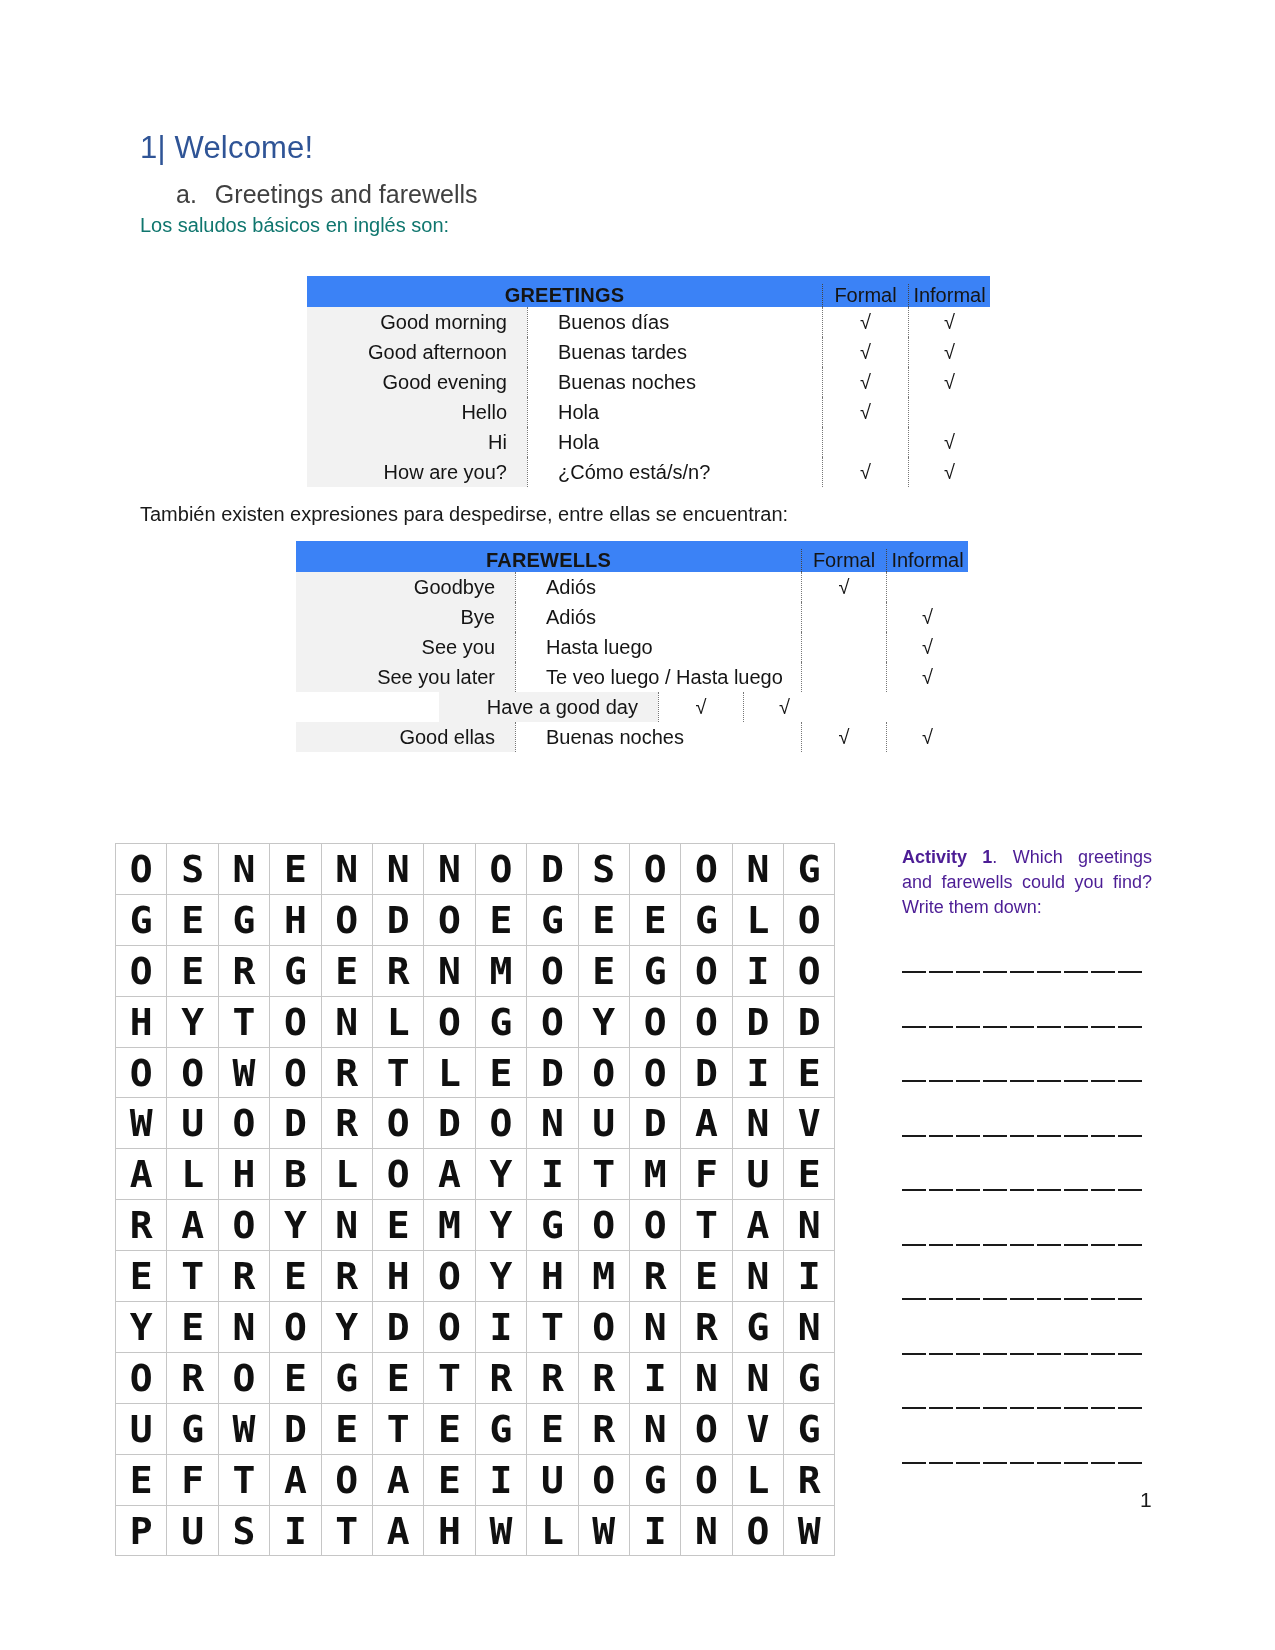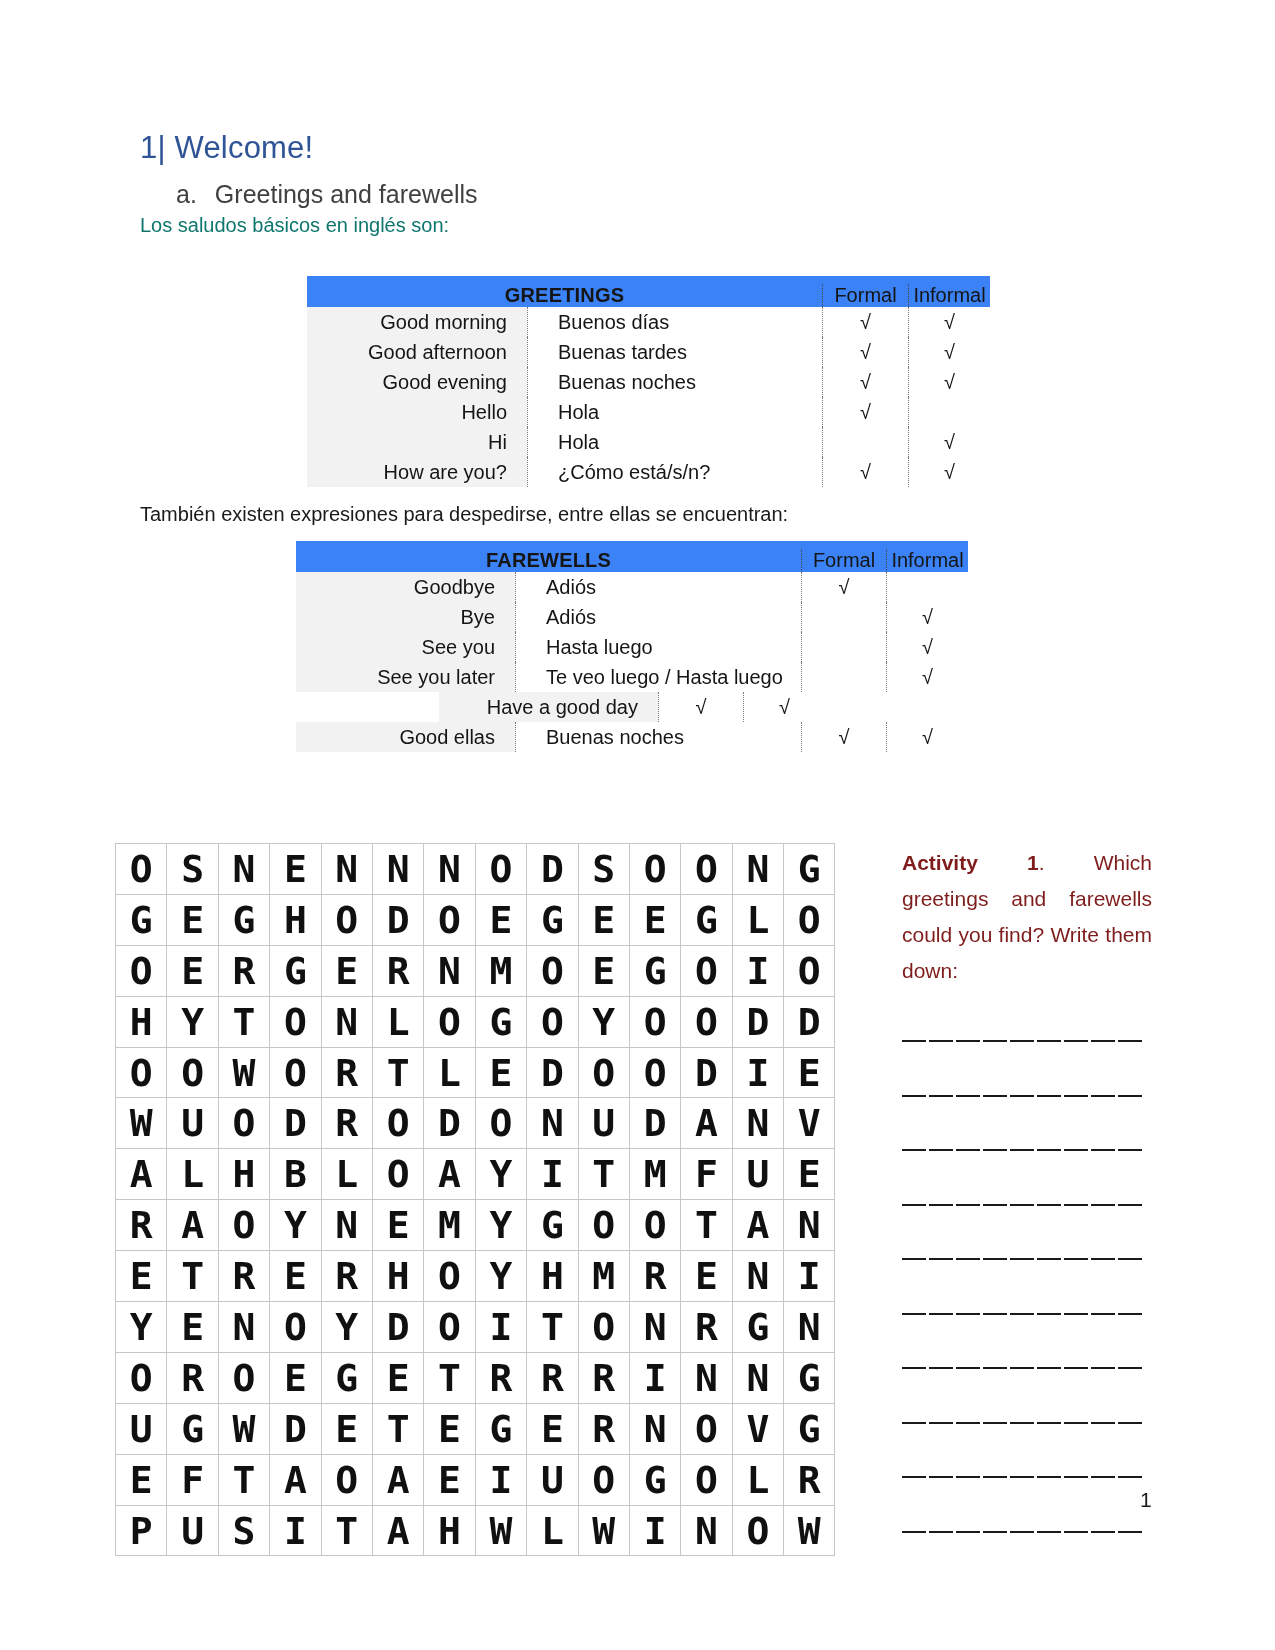--- a/index.html
+++ b/index.html
@@ -36,21 +36,21 @@
   .wordsearch { position:absolute; left:115px; top:843px;
                 display:grid; grid-template-columns:repeat(14, 51.4px); grid-auto-rows:50.9px;
                 border-top:1px solid #C6C6C6; border-left:1px solid #C6C6C6; background:#fff; }
   .ws-cell { border-right:1px solid #C6C6C6; border-bottom:1px solid #C6C6C6;
              display:flex; align-items:center; justify-content:center;
              font-family:"DejaVu Sans Mono", monospace; font-weight:bold;
              font-size:38px; color:#101010; }
 
   
   .activity { position:absolute; left:902px; top:845px; width:250px; }
-  .activity-text { font-size:21px; line-height:36px; text-align:justify; color:#7f1d1d; }
+  .activity-text { font-size:18px; line-height:25px; text-align:justify; color:#4c1d95; }
   .activity-text b { font-weight:bold; }
   .blanks { width:241px; }
   .blank-line { height:2px; margin-top:52.5px;
                 background:repeating-linear-gradient(90deg, #1a1a1a 0 24px, transparent 24px 27px); }
   .blank-line:first-child { margin-top:51px; }
 
   .pagenum { position:absolute; left:1140px; top:1488px; font-size:21px; color:#1a1a1a; }
 </style>
 </head>
 <body>

